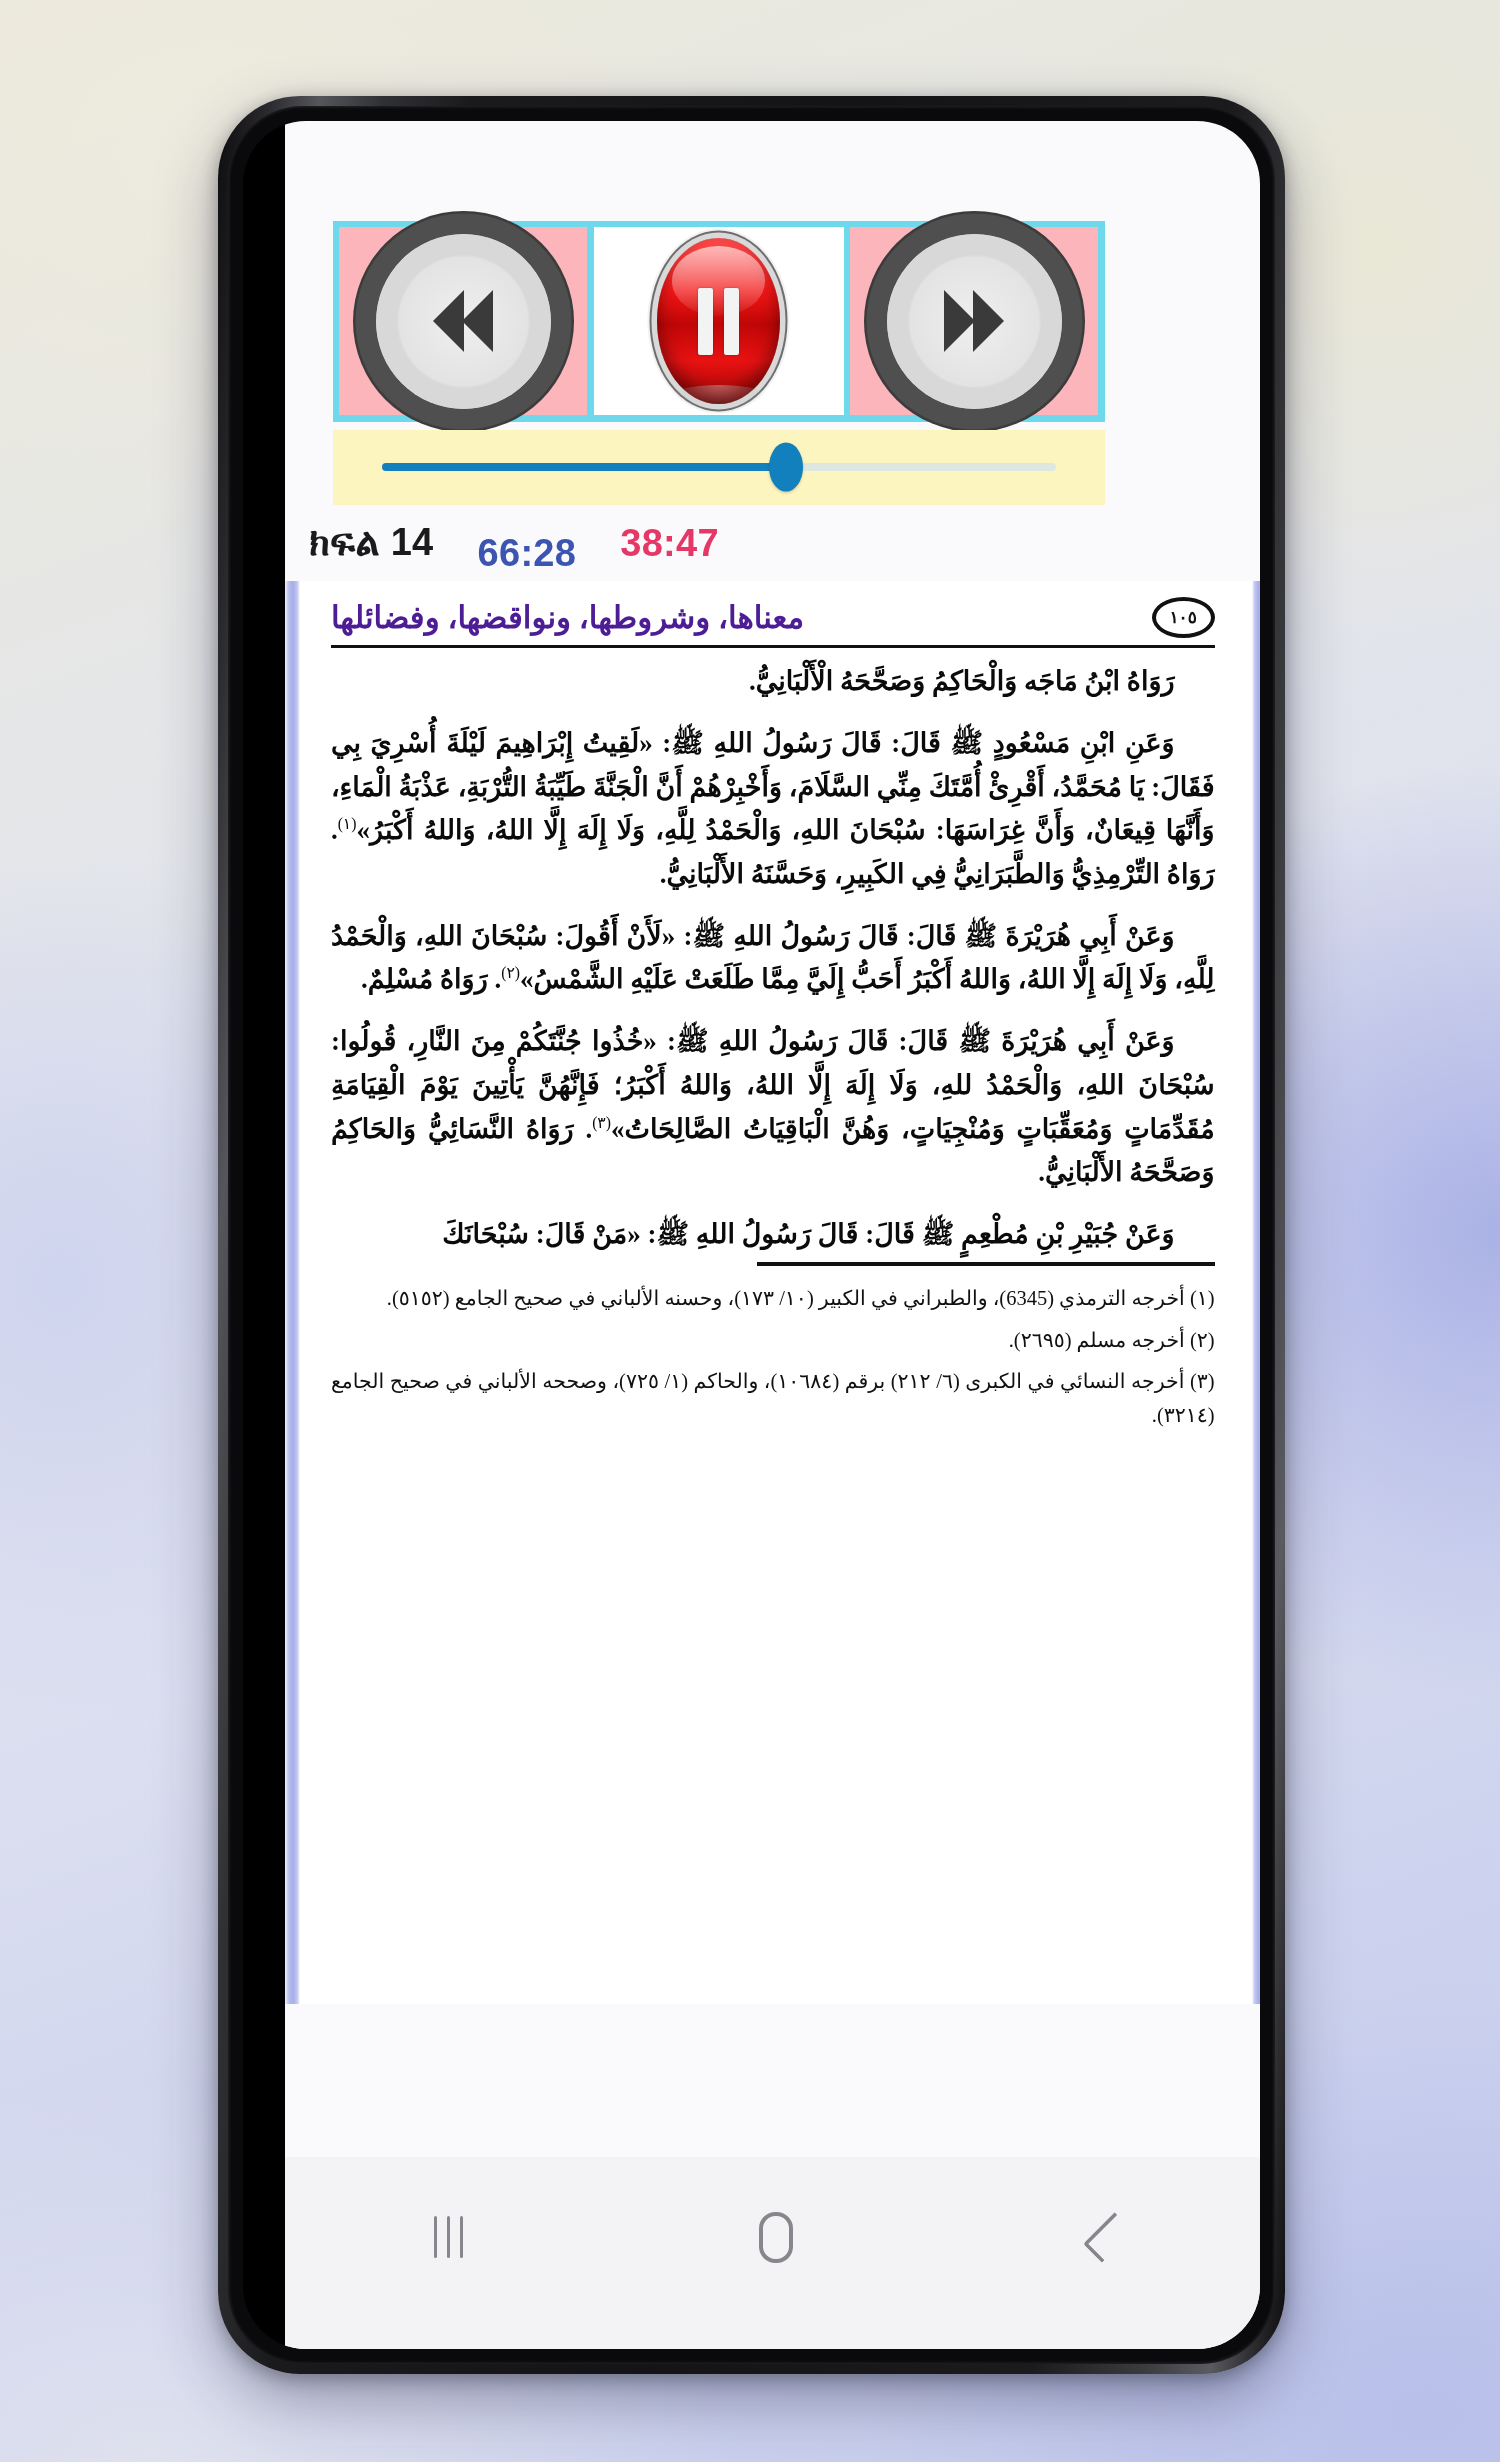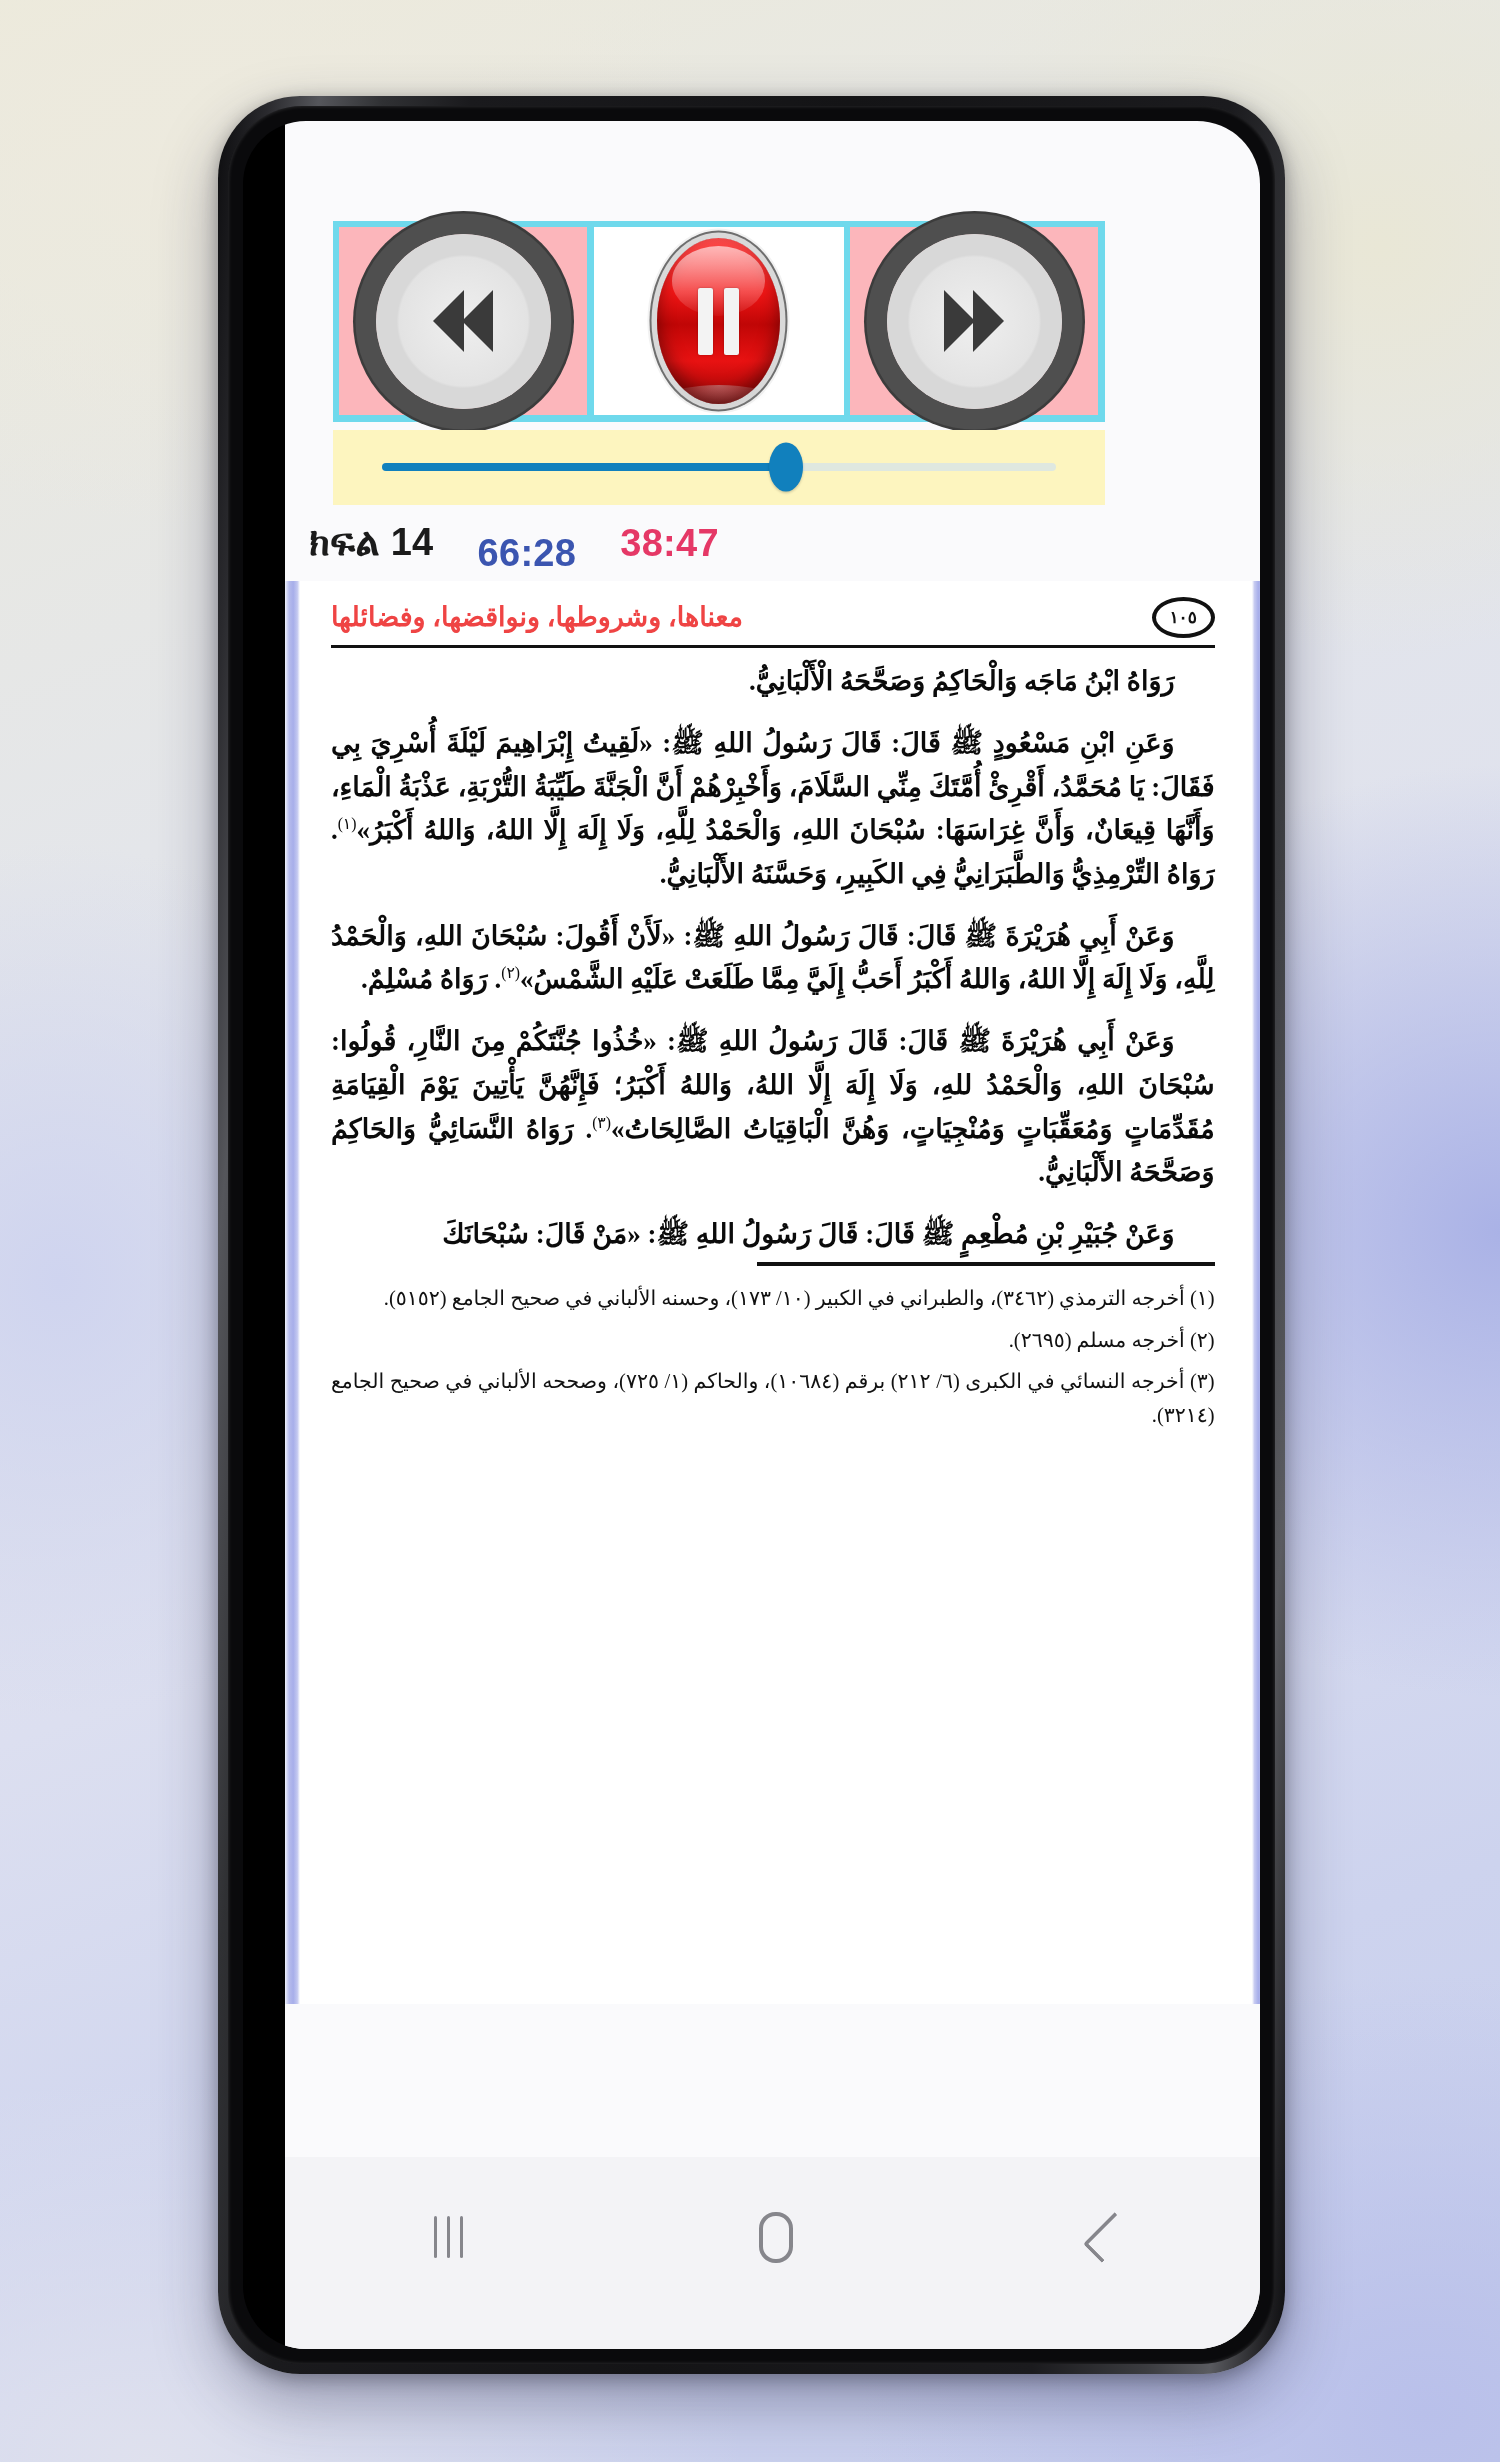--- a/index.html
+++ b/index.html
@@ -235,21 +235,21 @@
   }
   .page-oval {
     width: 63px; height: 41px;
     border: 4.1px solid #111;
     border-radius: 50%;
     display: flex; align-items: center; justify-content: center;
     font-size: 17px; font-weight: 700; color: #111;
     font-family: "Liberation Serif", serif;
   }
   .head-title {
-    font-size: 27px; font-weight: 700; color: #ef4444;
+    font-size: 31px; font-weight: 700; color: #4c1d95;
     font-family: "Liberation Serif", serif;
     letter-spacing: 0.3px;
   }
   .head-rule {
     margin: 6.8px 18px 0 12.3px;
     border-top: 3.4px solid #111;
   }
 
   .body-txt {
     font-family: "Liberation Serif", serif;
@@ -367,21 +367,21 @@
               <p><span>رَوَاهُ ابْنُ مَاجَه وَالْحَاكِمُ وَصَحَّحَهُ الْأَلْبَانِيُّ.</span></p>
               <p><span>وَعَنِ ابْنِ مَسْعُودٍ ﷺ قَالَ: قَالَ رَسُولُ اللهِ ﷺ: «لَقِيتُ إِبْرَاهِيمَ لَيْلَةَ أُسْرِيَ بِي فَقَالَ: يَا مُحَمَّدُ، أَقْرِئْ أُمَّتَكَ مِنِّي السَّلَامَ، وَأَخْبِرْهُمْ أَنَّ الْجَنَّةَ طَيِّبَةُ التُّرْبَةِ، عَذْبَةُ الْمَاءِ، وَأَنَّهَا قِيعَانٌ، وَأَنَّ غِرَاسَهَا: سُبْحَانَ اللهِ، وَالْحَمْدُ لِلَّهِ، وَلَا إِلَهَ إِلَّا اللهُ، وَاللهُ أَكْبَرُ»</span><sup>(١)</sup>. <span>رَوَاهُ التِّرْمِذِيُّ وَالطَّبَرَانِيُّ فِي الكَبِيرِ، وَحَسَّنَهُ الأَلْبَانِيُّ.</span></p>
               <p><span>وَعَنْ أَبِي هُرَيْرَةَ ﷺ قَالَ: قَالَ رَسُولُ اللهِ ﷺ: «لَأَنْ أَقُولَ: سُبْحَانَ اللهِ، وَالْحَمْدُ لِلَّهِ، وَلَا إِلَهَ إِلَّا اللهُ، وَاللهُ أَكْبَرُ أَحَبُّ إِلَيَّ مِمَّا طَلَعَتْ عَلَيْهِ الشَّمْسُ»</span><sup>(٢)</sup>. <span>رَوَاهُ مُسْلِمٌ.</span></p>
               <p><span>وَعَنْ أَبِي هُرَيْرَةَ ﷺ قَالَ: قَالَ رَسُولُ اللهِ ﷺ: «خُذُوا جُنَّتَكُمْ مِنَ النَّارِ، قُولُوا: سُبْحَانَ اللهِ، وَالْحَمْدُ للهِ، وَلَا إِلَهَ إِلَّا اللهُ، وَاللهُ أَكْبَرُ؛ فَإِنَّهُنَّ يَأْتِينَ يَوْمَ الْقِيَامَةِ مُقَدِّمَاتٍ وَمُعَقِّبَاتٍ وَمُنْجِيَاتٍ، وَهُنَّ الْبَاقِيَاتُ الصَّالِحَاتُ»</span><sup>(٣)</sup>. <span>رَوَاهُ النَّسَائِيُّ وَالحَاكِمُ وَصَحَّحَهُ الأَلْبَانِيُّ.</span></p>
               <p class="last"><span>وَعَنْ جُبَيْرِ بْنِ مُطْعِمٍ ﷺ قَالَ: قَالَ رَسُولُ اللهِ ﷺ: «مَنْ قَالَ: سُبْحَانَكَ</span></p>
             </div>
 
             <div class="foot-rule"></div>
 
             <div class="footnotes">
-              <p>(١) أخرجه الترمذي (٣٤٦٢)، والطبراني في الكبير (١٠/ ١٧٣)، وحسنه الألباني في صحيح الجامع (٥١٥٢).</p>
+              <p>(١) أخرجه الترمذي (6345)، والطبراني في الكبير (١٠/ ١٧٣)، وحسنه الألباني في صحيح الجامع (٥١٥٢).</p>
               <p>(٢) أخرجه مسلم (٢٦٩٥).</p>
               <p>(٣) أخرجه النسائي في الكبرى (٦/ ٢١٢) برقم (١٠٦٨٤)، والحاكم (١/ ٧٢٥)، وصححه الألباني في صحيح الجامع (٣٢١٤).</p>
             </div>
 
           </div>
           <div class="doc-edge right"></div>
         </div>
 
         <div class="navbar">
           <div class="nav-btn">

